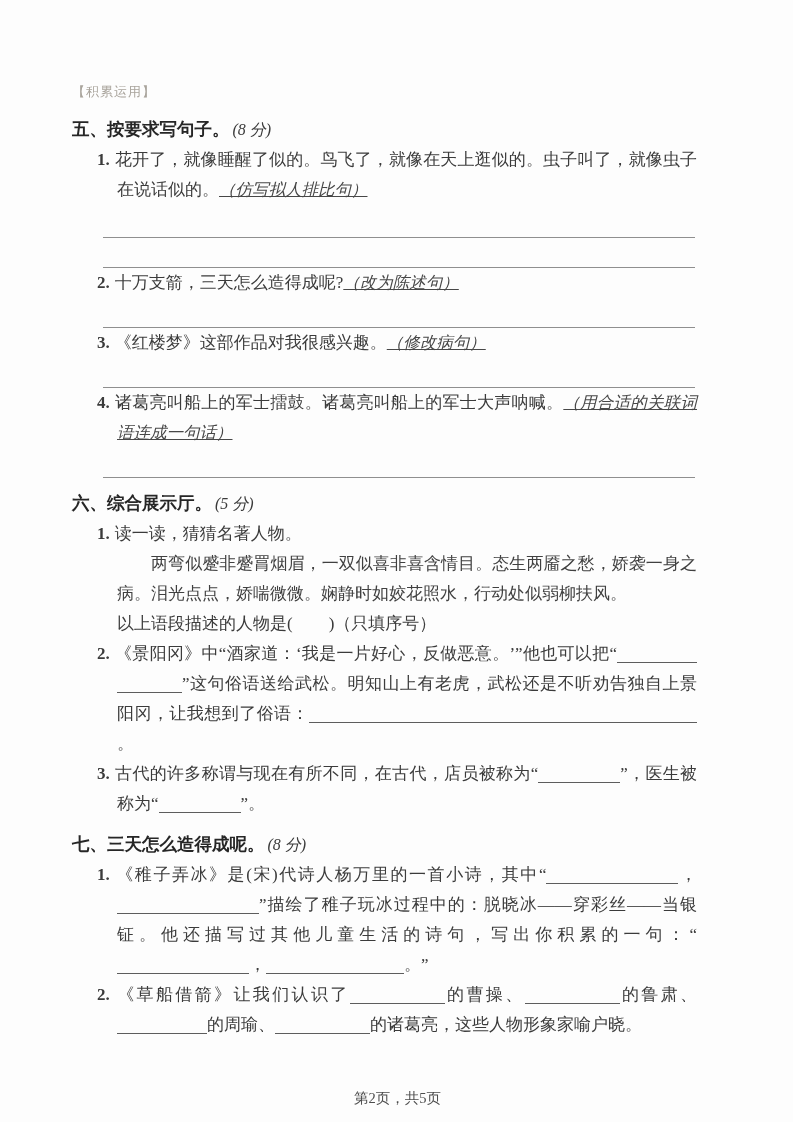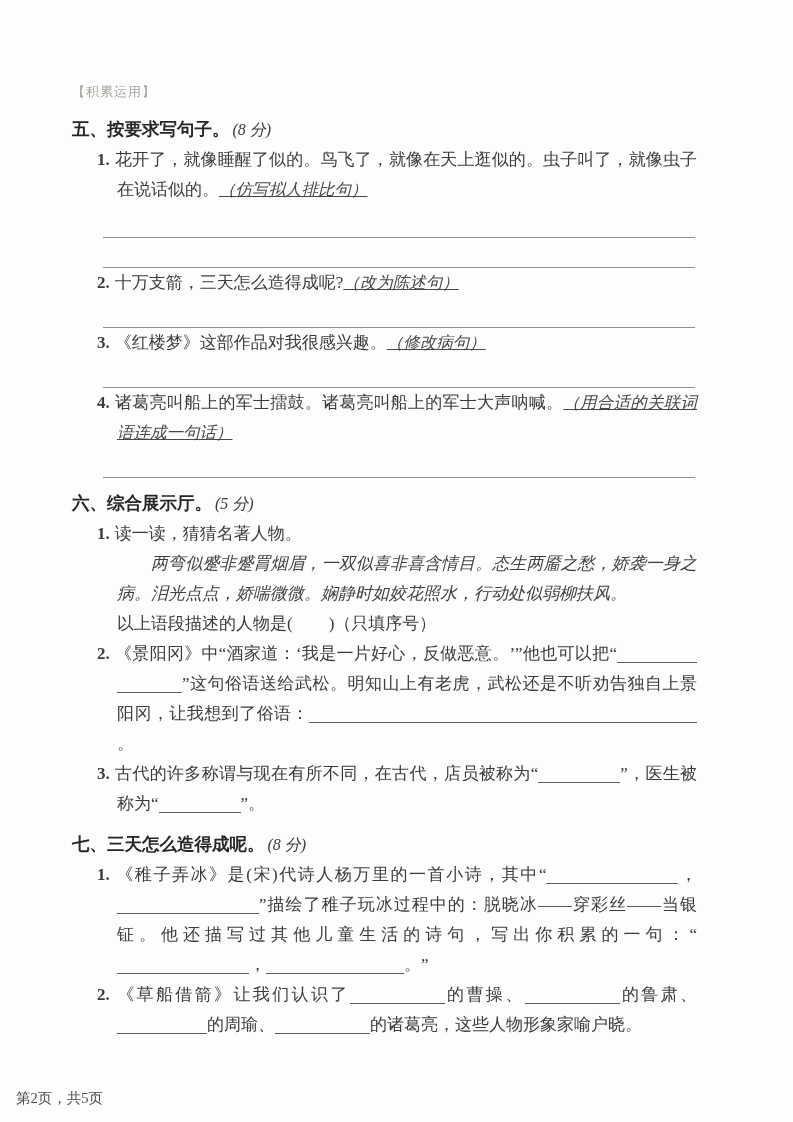--- a/index.html
+++ b/index.html
@@ -20,37 +20,37 @@
     font-weight:bold; color:#262626; font-size:17.5px; line-height:30px; margin-top:10px;
   }
   .sec-head .score {
     font-family:"Liberation Serif", serif;
     font-weight:normal; font-size:16px; color:#3b3b3b; margin-left:3px; font-style:italic;
   }
   .item { padding-left:45px; text-align:justify; }
   .qline { text-indent:-20px; }
   .num { font-weight:bold; margin-right:5px; }
   .note { font-style:italic; font-size:16.5px; color:#474747;text-decoration:underline; }
-  .passage { font-style:italic; color:#404040; text-indent:2em; text-align:justify; }
+  .passage { color:#404040; text-indent:2em; text-align:justify; }
   .blank {
     display:inline-block; height:18px; vertical-align:-4px;
     border-bottom:1px solid #5d5d5d;
   }
   .paren-space { display:inline-block; width:36px; height:14px; }
   .ans-line {
     margin-left:31px; margin-right:2px; height:30px;
     border-bottom:1px solid #8f8f8f;
   }
   .ans-gap { margin-top:3px; }
   .options { display:flex; padding-left:35px; }
   .options .opt { width:143px; }
   .options .opt:last-child { width:auto; }
   .footer {
-    position:absolute; left:16px; right:0; bottom:14px;
-    font-size:14.5px; color:#4c4c4c; line-height:20px;
+    position:absolute; left:2px; right:0; bottom:14px;
+    text-align:center; font-size:14.5px; color:#4c4c4c; line-height:20px;
   }
 </style>
 </head>
 <body>
 
 <div class="page">
   <div class="content">
 
     <div class="category">【积累运用】</div>
 

